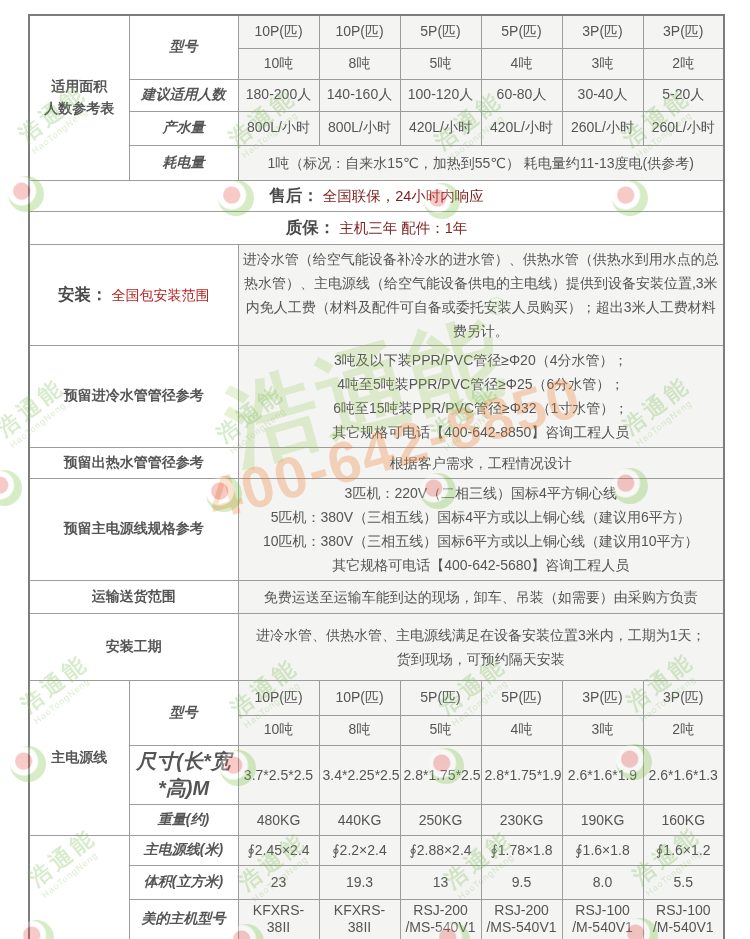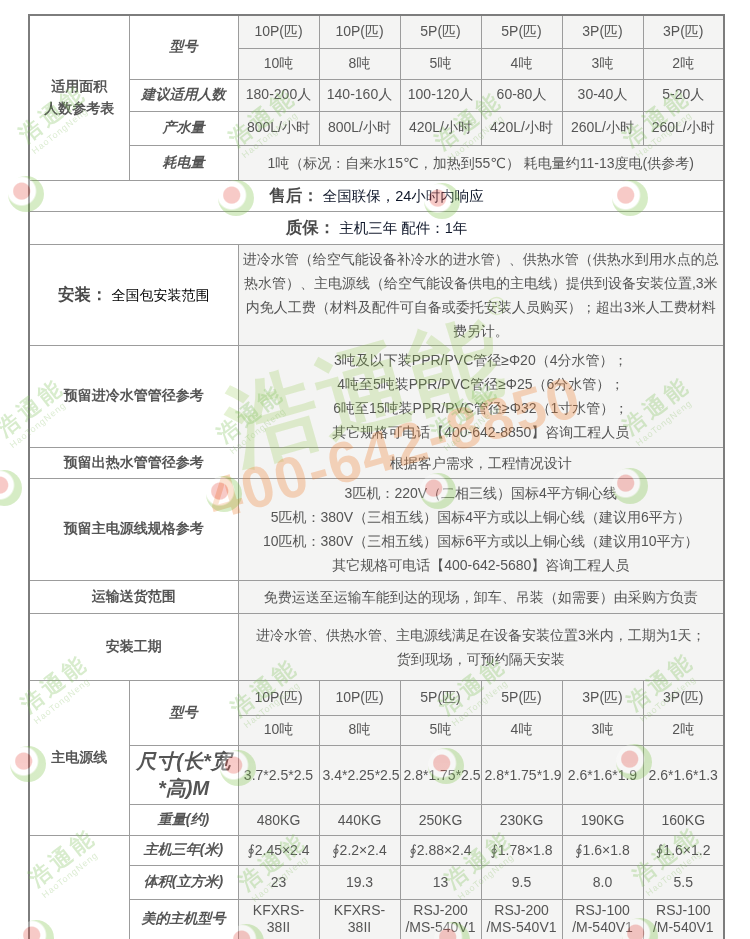--- a/index.html
+++ b/index.html
@@ -23,24 +23,24 @@
     text-align:center; vertical-align:middle;
     font-size:14px; padding:2px 3px; color:#555;
   }
   .hdr  { font-weight:bold; font-size:16px; color:#4a4a4a; background:#ffffff;font-style:italic; }
   .sect { font-weight:bold; font-size:17px; color:#4a4a4a; background:#ffffff; line-height:1.55; white-space:pre-line;margin-left:16px; }
   .val  { background:#f4f4f3; font-size:13.5px; white-space:nowrap; }
   .val.pre { white-space:pre-line; line-height:1.25; }
   .txt  { background:#f4f4f3; text-align:left; padding:5px 10px; font-size:14px; line-height:24px; white-space:pre-line; }
   .svc  { text-align:left; padding-left:13px; background:#ffffff; white-space:nowrap; }
   .svc .svc-label { font-weight:bold; font-size:16.5px; color:#4a4a4a; }
-  .svc .svc-text  { font-size:14.5px; color:#0f172a; }
+  .svc .svc-text  { font-size:14.5px; color:#7f1d1d; }
   .lblcell { text-align:left; padding-left:13px; background:#ffffff; }
   .lblcell .svc-label { font-weight:bold; font-size:16.5px; color:#4a4a4a; }
-  .lblcell .svc-text  { font-size:14px; color:#000000; }
+  .lblcell .svc-text  { font-size:14px; color:#b91c1c; }
   .plain-lbl { font-weight:bold; font-size:16px; color:#4a4a4a; background:#ffffff; text-align:left; padding-left:13px; }
 
   
   .watermarks { position:absolute; inset:0; z-index:3; pointer-events:none; }
   .wm-unit { position:absolute; width:120px; height:110px; opacity:.30; }
   .wm-rot { position:absolute; left:28px; top:0; transform:rotate(-38deg); transform-origin:left bottom; text-align:left; }
   .wm-cn { display:block; font-size:22px; letter-spacing:4px; color:#7fc15c; font-weight:bold; }
   .wm-py { display:block; font-size:9px; letter-spacing:1px; color:#8cc16c; margin-top:-2px; }
   .wm-logo {
     position:absolute; left:0; top:58px; width:36px; height:36px; border-radius:50%;
@@ -205,21 +205,21 @@
     <td class="hdr">重量(约)</td>
     <td class="val">480KG</td>
     <td class="val">440KG</td>
     <td class="val">250KG</td>
     <td class="val">230KG</td>
     <td class="val">190KG</td>
     <td class="val">160KG</td>
   </tr>
   <tr style="height:30px">
     <td rowspan="3" style="background:#ffffff"></td>
-    <td class="hdr">主机三年(米)</td>
+    <td class="hdr">主电源线(米)</td>
     <td class="val">∮2.45×2.4</td>
     <td class="val">∮2.2×2.4</td>
     <td class="val">∮2.88×2.4</td>
     <td class="val">∮1.78×1.8</td>
     <td class="val">∮1.6×1.8</td>
     <td class="val">∮1.6×1.2</td>
   </tr>
   <tr style="height:34px">
     <td class="hdr">体积(立方米)</td>
     <td class="val">23</td>

